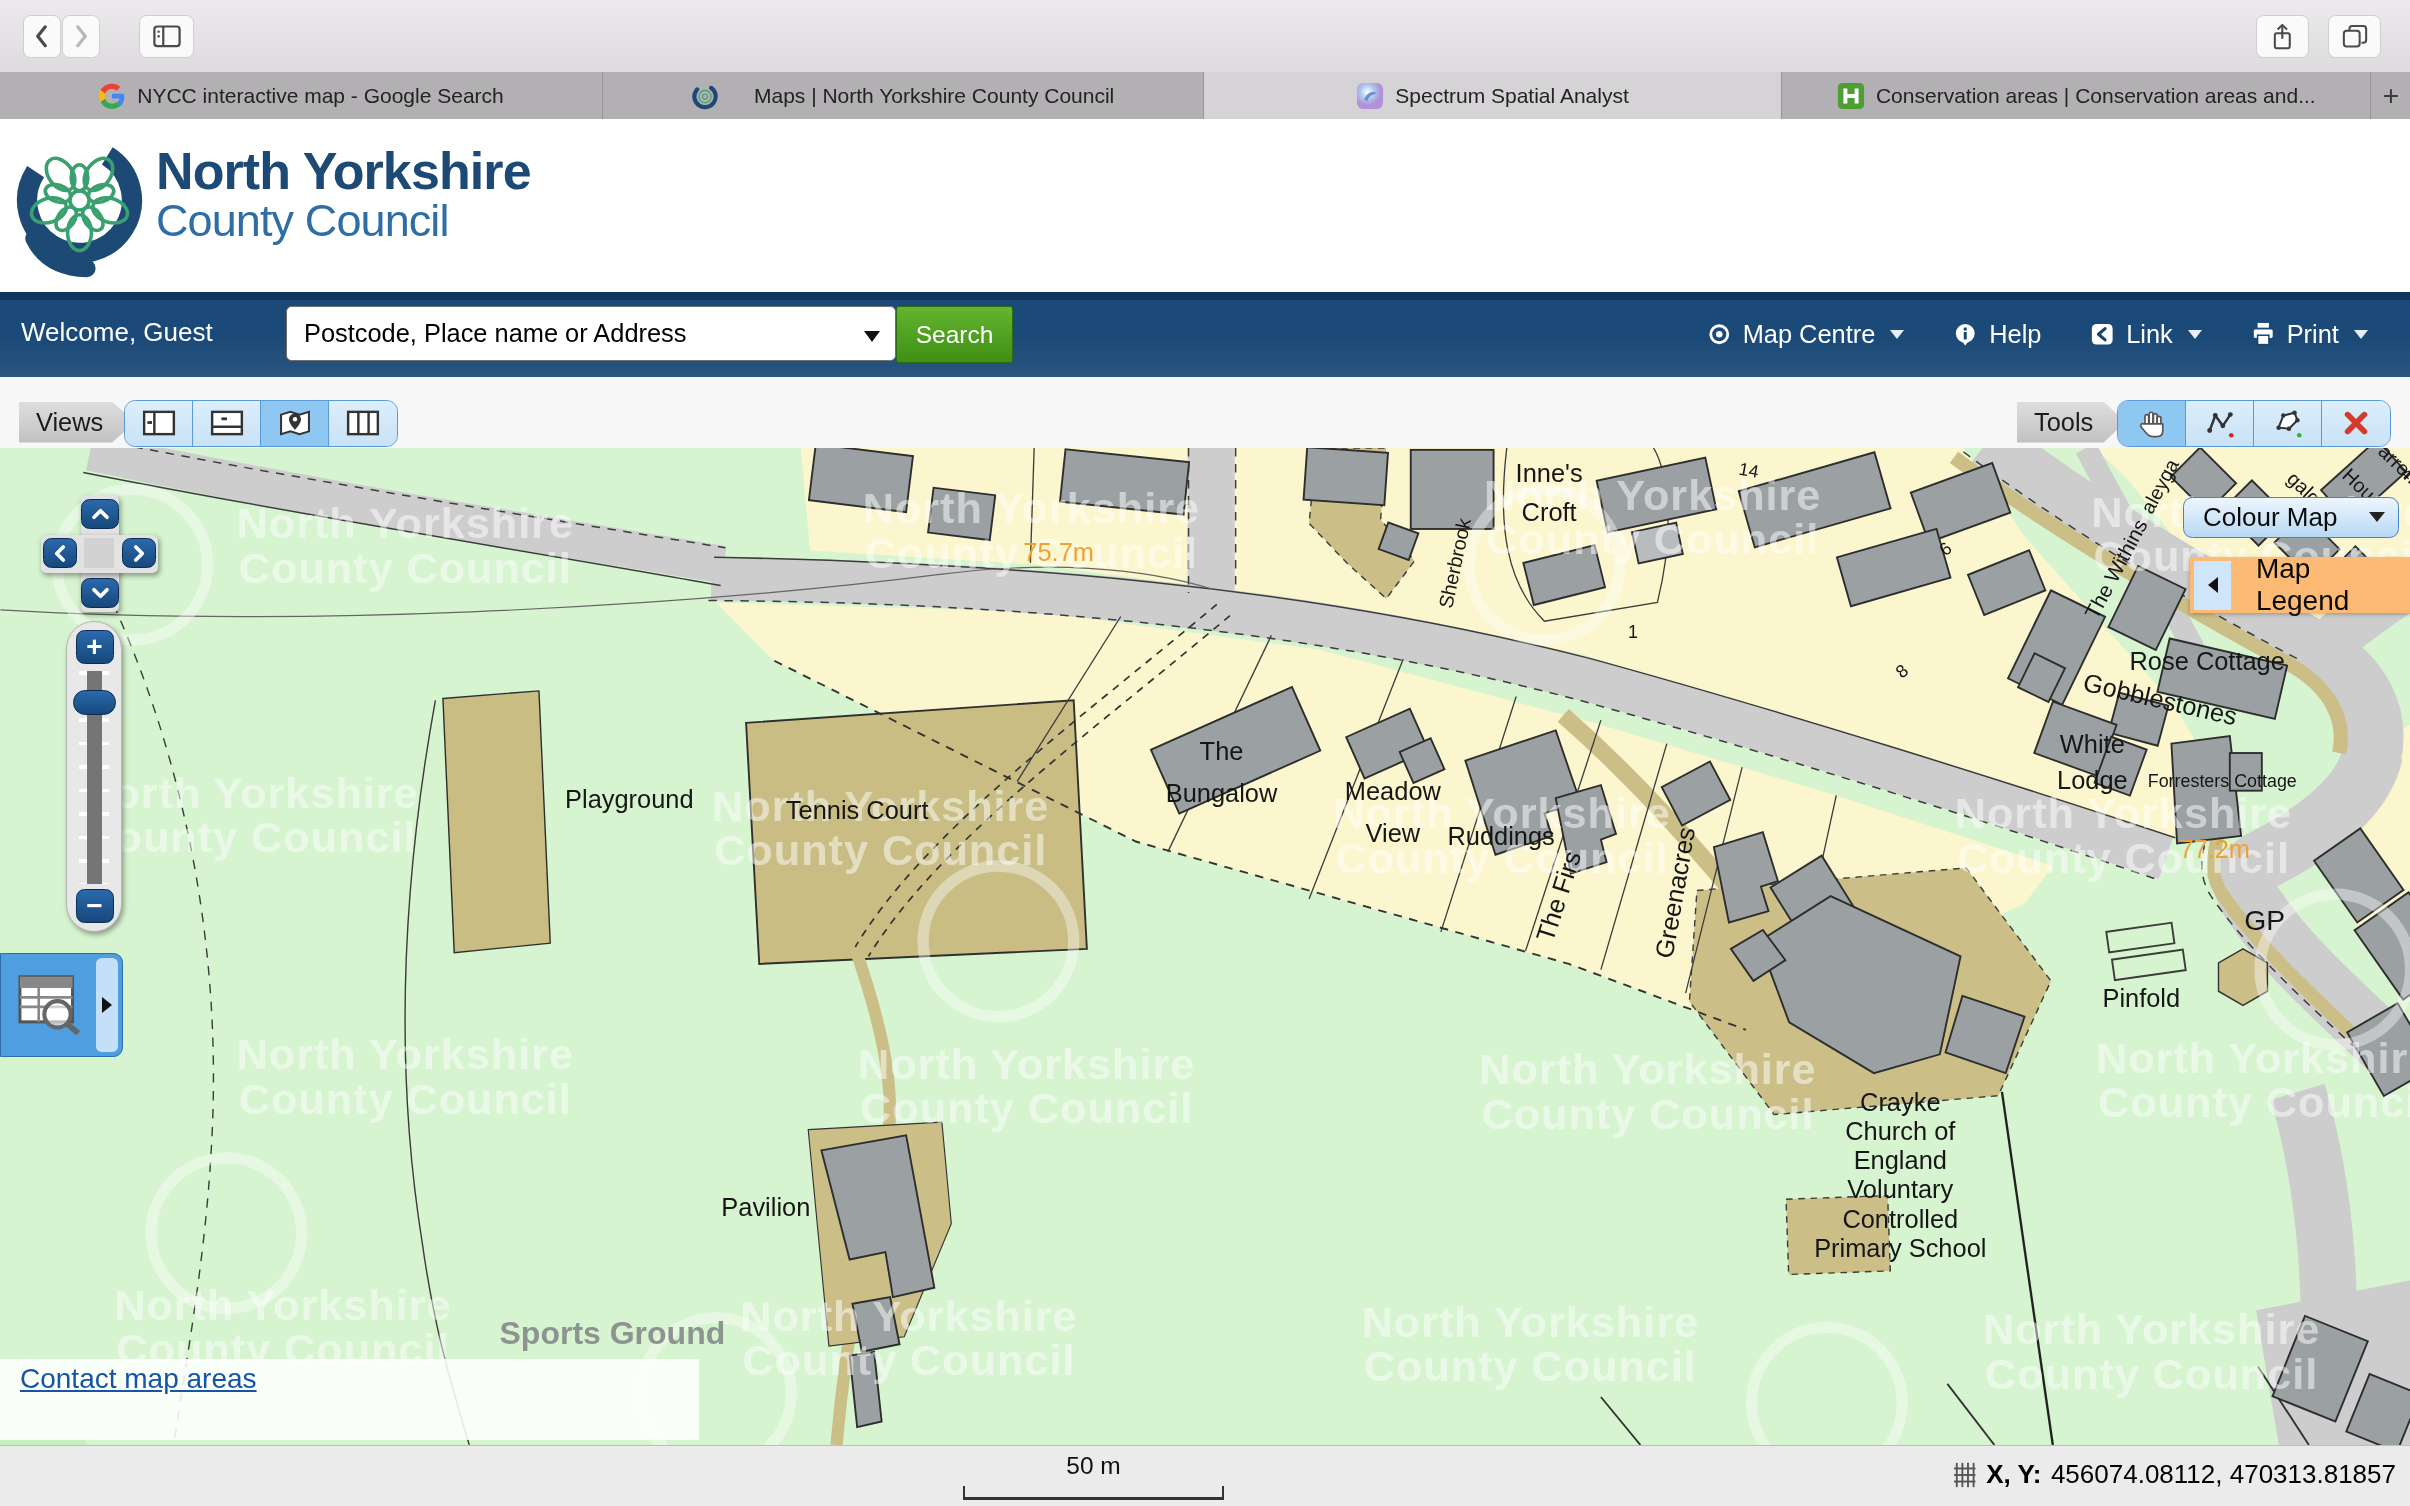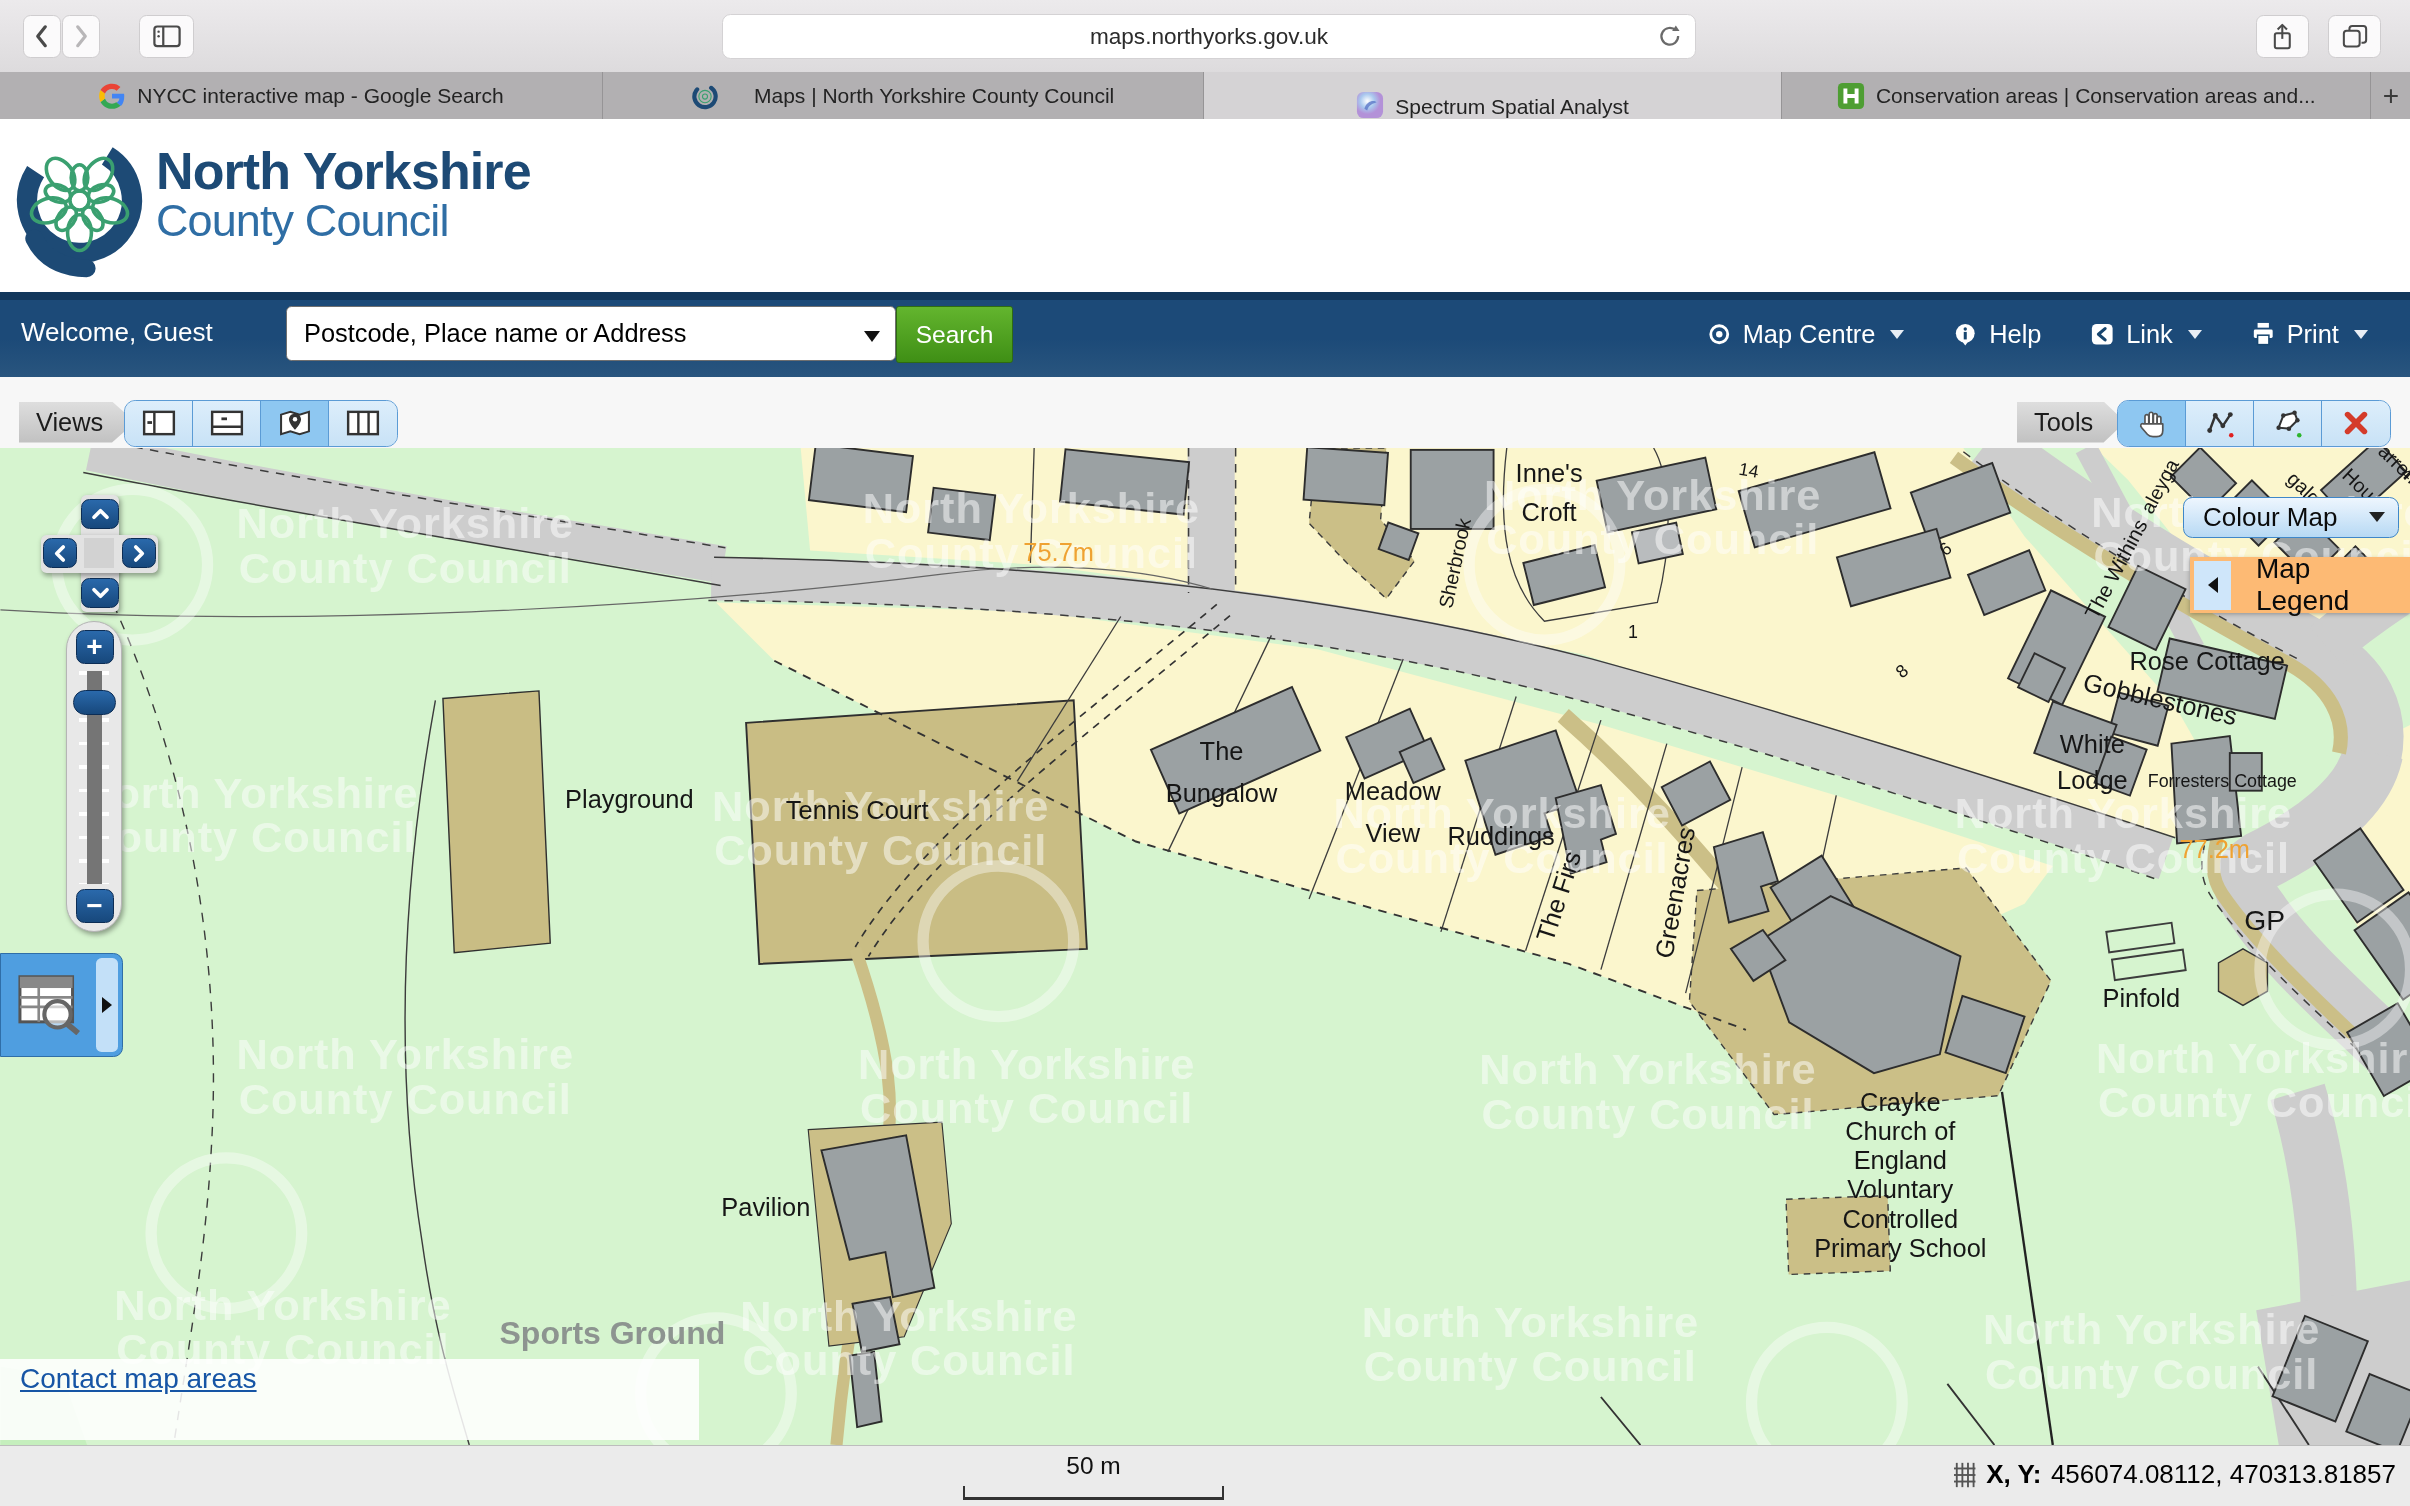--- a/index.html
+++ b/index.html
@@ -14,21 +14,21 @@
     border-radius:7.5px;display:flex;align-items:center;justify-content:center;}
   #addr-bar{position:absolute;left:722px;top:14px;width:972px;height:43px;background:#fff;
     border:0.9px solid #d4d2d4;border-radius:8.5px;display:flex;align-items:center;justify-content:center;
     font-size:22.6px;color:#2b2b2b;}
   #addr-reload{position:absolute;right:13px;top:8.5px;}
 
   #tab-bar{left:0;top:72px;width:2411px;height:47px;background:#b2b0b2;display:flex;
     border-bottom:0.9px solid #9e9c9e;}
   .tab{height:47px;display:flex;align-items:center;justify-content:center;gap:11.3px;
     border-right:0.9px solid #969496;font-size:21px;color:#232323;box-sizing:border-box;}
-  .tab.active{background:#d5d3d5;align-items:flex-end;}
+  .tab.active{background:#d5d3d5;}
   .tab-icon{width:28px;height:28px;flex:0 0 auto;}
   #new-tab{width:40px;display:flex;align-items:center;justify-content:center;
     font-size:28px;color:#3a3a3a;}
 
   
   #site-header{left:0;top:119px;width:2411px;height:173px;background:#fff;}
   #brand-text{position:absolute;left:156px;top:26px;line-height:1.02;}
   #brand-line1{font-size:52px;font-weight:bold;color:#1d4a75;letter-spacing:-0.9px;}
   #brand-line2{font-size:45px;color:#2f6ea5;letter-spacing:-0.9px;}
 
@@ -136,29 +136,20 @@
         <polyline points="5,3 13,13 5,23" fill="none" stroke="#b8b6b8" stroke-width="3.4" stroke-linecap="round" stroke-linejoin="round"></polyline>
       </svg>
   </div>
   <div class="chrome-btn" style="left:139px;width:53px;">
     <svg width="28" height="22.6" viewBox="0 0 30 24">
       <rect x="1.5" y="1.5" width="27" height="21" rx="3" fill="none" stroke="#4a4a4a" stroke-width="2.4"></rect>
       <line x1="11" y1="1.5" x2="11" y2="22.5" stroke="#4a4a4a" stroke-width="2.4"></line>
       <circle cx="6" cy="7" r="1.3" fill="#4a4a4a"></circle>
         <circle cx="6" cy="12" r="1.3" fill="#4a4a4a"></circle>
     </svg>
-  </div>
-  <div id="addr-bar">
-    <span>maps.northyorks.gov.uk</span>
-    <span id="addr-reload">
-      <svg width="24.5" height="26" viewBox="0 0 26 28">
-          <path d="M19 7 A9 9 0 1 0 21.5 13" fill="none" stroke="#6a6a6a" stroke-width="2.4"></path>
-          <polygon points="15,7.5 23,7.5 19,1.5" fill="#6a6a6a"></polygon>
-        </svg>
-    </span>
   </div>
   <div class="chrome-btn" style="left:2256px;width:51px;">
     <svg width="22.6" height="28" viewBox="0 0 24 30">
       <rect x="4" y="11" width="16" height="16" rx="2" fill="none" stroke="#4a4a4a" stroke-width="2.2"></rect>
       <line x1="12" y1="3" x2="12" y2="17" stroke="#4a4a4a" stroke-width="2.2"></line>
       <polyline points="7,7 12,2 17,7" fill="none" stroke="#4a4a4a" stroke-width="2.2" stroke-linejoin="round"></polyline>
     </svg>
   </div>
   <div class="chrome-btn" style="left:2328px;width:51px;">
     <svg width="26" height="24.5" viewBox="0 0 28 26">

